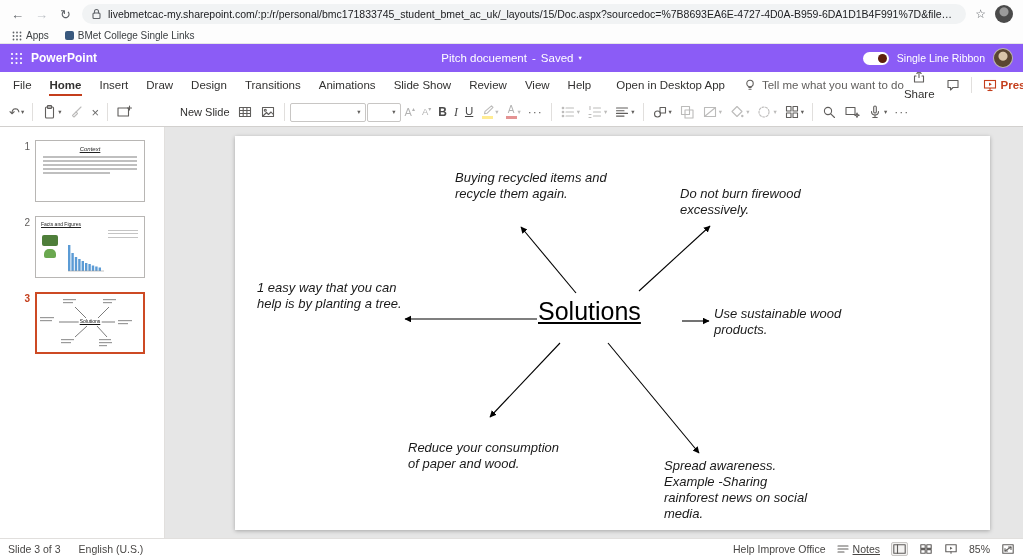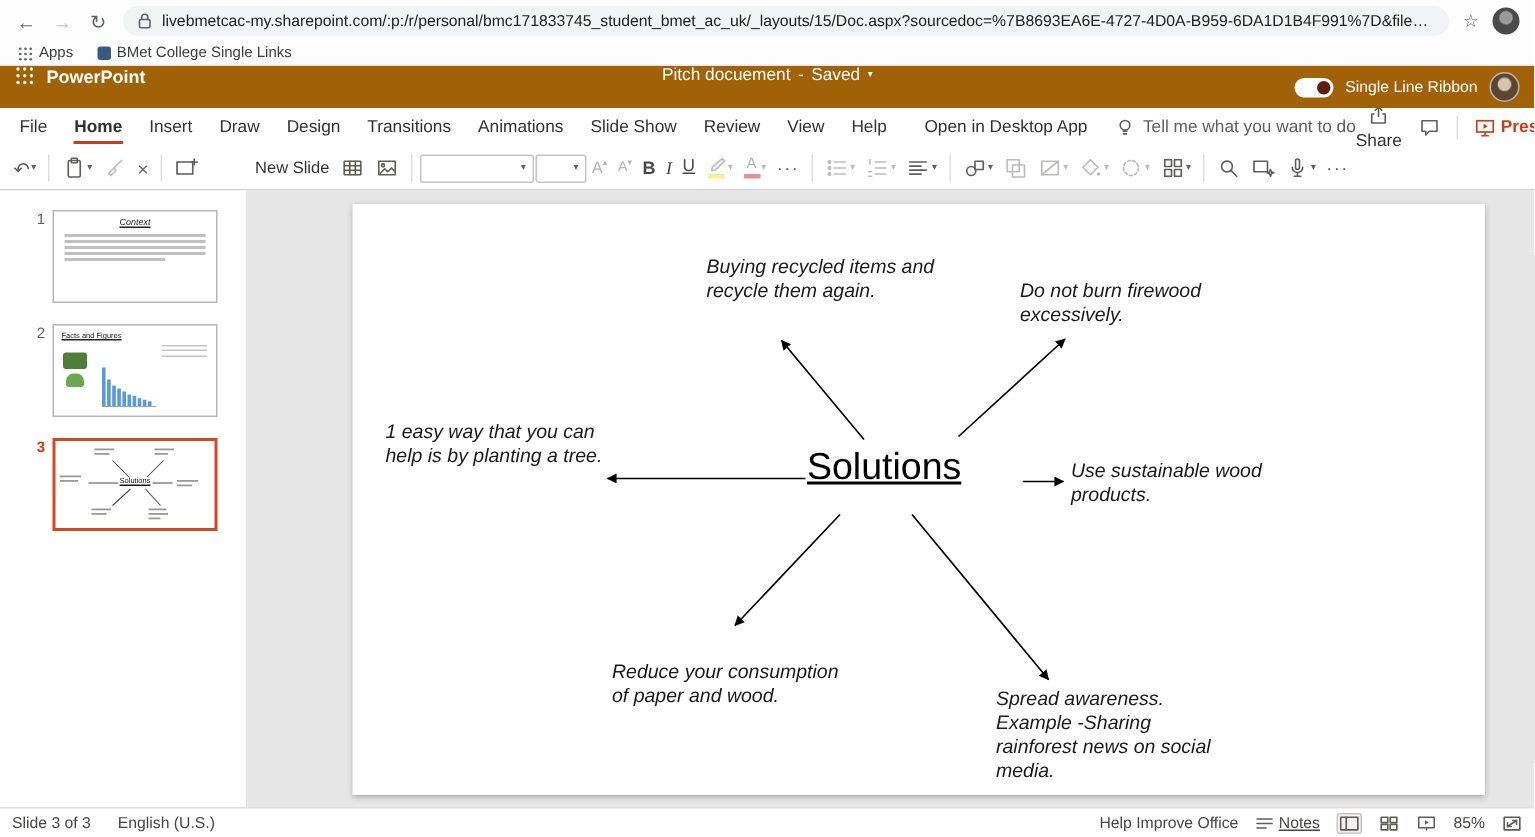--- a/index.html
+++ b/index.html
@@ -14,21 +14,21 @@
   .url-text {font-size:10.5px;color:#202124;white-space:nowrap;overflow:hidden;text-overflow:ellipsis;flex:1;}
   .star {font-size:12px;color:#5f6368;}
   .b-avatar {width:18px;height:18px;border-radius:50%;flex:none;background:radial-gradient(circle at 50% 38%, #9a9a9a 0 4px, #4a4a4a 5px);}
 
   
   .bookmarks {height:16px;background:#fdfdfd;border-bottom:1px solid #e6e6e6;display:flex;align-items:center;gap:16px;padding:0 12px;flex:none;}
   .bm {display:flex;align-items:center;gap:4px;font-size:10px;color:#3c4043;}
   .favicon {width:9px;height:9px;border-radius:2px;background:#39597e;flex:none;}
 
   
-  .pph {height:28px;background:#a16207;display:flex;padding:0 10px;position:relative;color:#fff;flex:none;}
+  .pph {height:28px;background:#8b5cf6;display:flex;align-items:center;padding:0 10px;position:relative;color:#fff;flex:none;}
   .pph-app {font-size:12px;font-weight:700;margin-left:8px;}
   .pph-title {position:absolute;left:50%;transform:translateX(-50%);font-size:11.5px;display:flex;align-items:center;gap:5px;white-space:nowrap;}
   .pph-right {margin-left:auto;display:flex;align-items:center;gap:8px;}
   .toggle {width:26px;height:13px;border-radius:7px;background:#fff;position:relative;flex:none;}
   .toggle .knob {position:absolute;right:2px;top:2px;width:9px;height:9px;border-radius:50%;background:#5e1f0c;}
   .toggle-label {font-size:10.5px;}
   .h-avatar {width:20px;height:20px;border-radius:50%;flex:none;border:1px solid rgba(255,255,255,.6);background:radial-gradient(circle at 50% 40%, #d8c4a8 0 4px, #5a4632 5px);}
 
   
   .menu {height:26px;display:flex;align-items:center;padding:0 4px;font-size:11.5px;color:#323130;background:#fff;flex:none;}
@@ -48,21 +48,21 @@
   .chev {font-size:6.5px;color:#605e5c;line-height:1;}
   .rdiv {width:1px;height:18px;background:#e1dfdd;margin:0 4px;flex:none;}
   .glyph {font-size:12px;color:#494949;line-height:1;}
   .glyph.bold {font-weight:700;}
   .glyph.ital {font-style:italic;font-family:"Liberation Serif",serif;}
   .glyph.und {text-decoration:underline;font-size:11.5px;}
   .combo {height:19px;border:1px solid #c8c6c4;border-radius:2px;display:flex;align-items:center;justify-content:space-between;padding:0 4px;font-size:10px;color:#323130;flex:none;}
   .combo.font {width:76px;}
   .combo.size {width:34px;}
   .dis {opacity:.42;}
-  .newslide-label {font-size:11px;color:#323130;margin-left:6px;white-space:nowrap;padding-left:31px;}
+  .newslide-label {font-size:11px;color:#323130;margin-left:16px;white-space:nowrap;padding-left:31px;}
   .colbtn {display:inline-flex;flex-direction:column;align-items:center;gap:1px;}
   .cbar {width:11px;height:2.5px;display:block;}
   .acomb {display:inline-flex;align-items:flex-start;font-size:11px;color:#494949;line-height:1;}
   .aarr {font-size:6px;margin-top:-1px;}
   svg.s {stroke:#605e5c;fill:none;stroke-width:1.1;stroke-linecap:round;stroke-linejoin:round;display:block;}
 
   
   .workspace {flex:1;display:flex;min-height:0;}
   .thumbs {width:165px;border-right:1px solid #e1dfdd;padding-top:13px;background:#fff;flex:none;}
   .thumb-item {display:flex;gap:5px;margin:0 0 14px 16px;}
@@ -498,21 +498,21 @@
           <g stroke="#000" stroke-width="1.1">
             <line x1="341" y1="157" x2="286" y2="91" marker-end="url(#ah)"></line>
             <line x1="404" y1="155" x2="475" y2="90" marker-end="url(#ah)"></line>
             <line x1="302" y1="183" x2="170" y2="183" marker-end="url(#ah)"></line>
             <line x1="447" y1="185" x2="474" y2="185" marker-end="url(#ah)"></line>
             <line x1="325" y1="207" x2="255" y2="281" marker-end="url(#ah)"></line>
             <line x1="373" y1="207" x2="464" y2="317" marker-end="url(#ah)"></line>
           </g>
         </svg>
         <div class="slide-title">Solutions</div>
-        <div class="slabel" style="left:236px;top:34px">Buying recycled items and
+        <div class="slabel" style="left:220px;top:34px">Buying recycled items and
 recycle them again.</div>
         <div class="slabel" style="left:445px;top:50px">Do not burn firewood
 excessively.</div>
         <div class="slabel" style="left:22px;top:144px">1 easy way that you can
 help is by planting a tree.</div>
         <div class="slabel" style="left:479px;top:170px">Use sustainable wood
 products.</div>
         <div class="slabel" style="left:173px;top:304px">Reduce your consumption
 of paper and wood.</div>
         <div class="slabel" style="left:429px;top:322px">Spread awareness.

